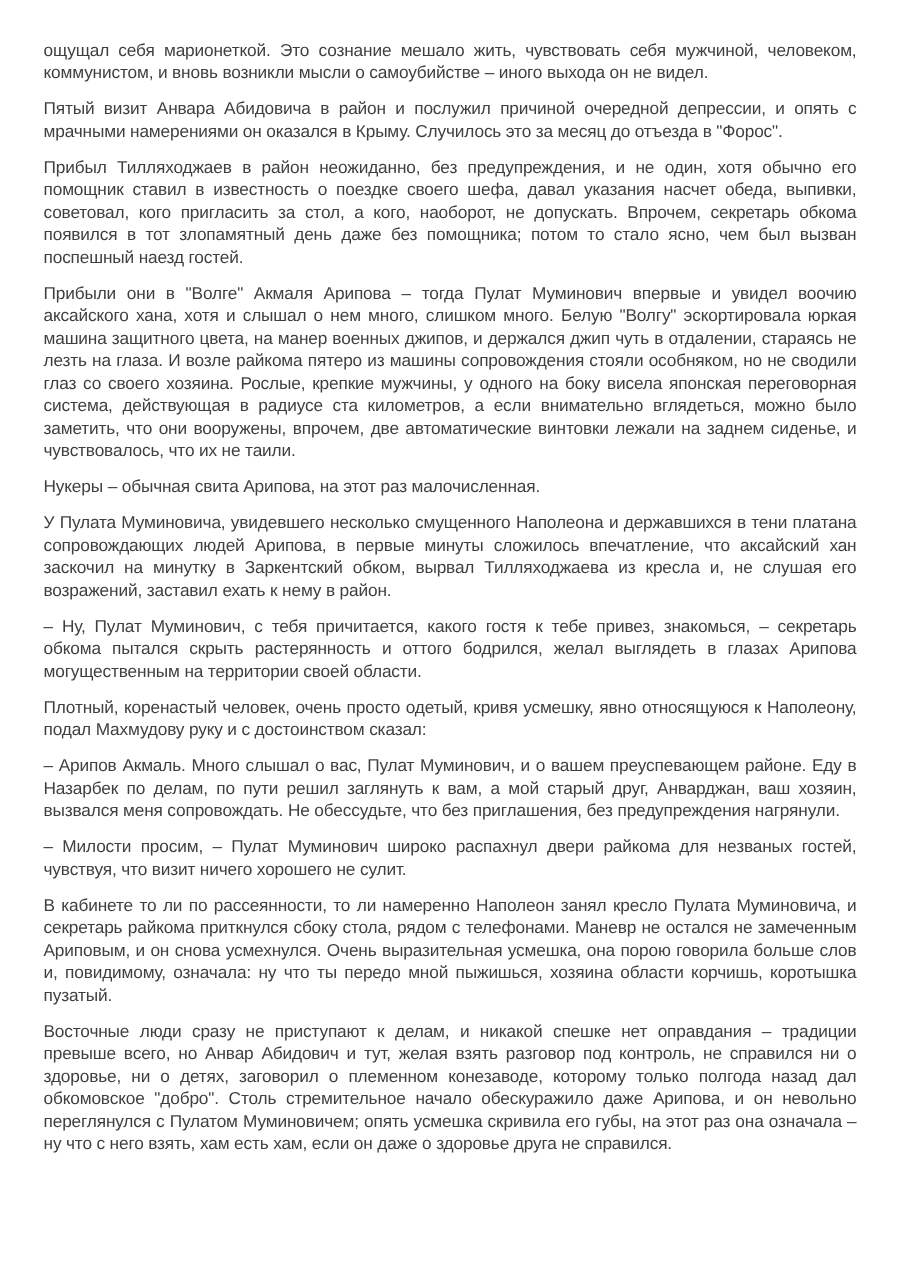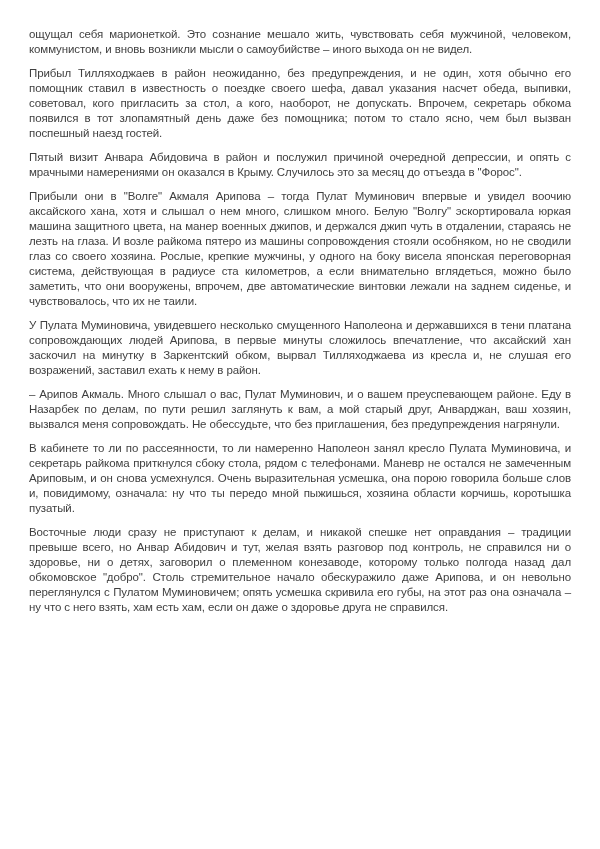--- a/index.html
+++ b/index.html
@@ -28,22 +28,26 @@
     text-align: justify;
     letter-spacing: -0.1px;
   }
 </style>
 </head>
 <body>
 
 <div class="page">
   <div class="text-body">
     <p>ощущал себя марионеткой. Это сознание мешало жить, чувствовать себя мужчиной, человеком, коммунистом, и вновь возникли мысли о самоубийстве – иного выхода он не видел.</p>
+    <p>Пятый визит Анвара Абидовича в район и послужил причиной очередной депрессии, и опять с мрачными намерениями он оказался в Крыму. Случилось это за месяц до отъезда в "Форос".</p>
     <p>Прибыл Тилляходжаев в район неожиданно, без предупреждения, и не один, хотя обычно его помощник ставил в известность о поездке своего шефа, давал указания насчет обеда, выпивки, советовал, кого пригласить за стол, а кого, наоборот, не допускать. Впрочем, секретарь обкома появился в тот злопамятный день даже без помощника; потом то стало ясно, чем был вызван поспешный наезд гостей.</p>
-    <p>Пятый визит Анвара Абидовича в район и послужил причиной очередной депрессии, и опять с мрачными намерениями он оказался в Крыму. Случилось это за месяц до отъезда в "Форос".</p>
     <p>Прибыли они в "Волге" Акмаля Арипова – тогда Пулат Муминович впервые и увидел воочию аксайского хана, хотя и слышал о нем много, слишком много. Белую "Волгу" эскортировала юркая машина защитного цвета, на манер военных джипов, и держался джип чуть в отдалении, стараясь не лезть на глаза. И возле райкома пятеро из машины сопровождения стояли особняком, но не сводили глаз со своего хозяина. Рослые, крепкие мужчины, у одного на боку висела японская переговорная система, действующая в радиусе ста километров, а если внимательно вглядеться, можно было заметить, что они вооружены, впрочем, две автоматические винтовки лежали на заднем сиденье, и чувствовалось, что их не таили.</p>
+    <p>Нукеры – обычная свита Арипова, на этот раз малочисленная.</p>
     <p>У Пулата Муминовича, увидевшего несколько смущенного Наполеона и державшихся в тени платана сопровождающих людей Арипова, в первые минуты сложилось впечатление, что аксайский хан заскочил на минутку в Заркентский обком, вырвал Тилляходжаева из кресла и, не слушая его возражений, заставил ехать к нему в район.</p>
+    <p>– Ну, Пулат Муминович, с тебя причитается, какого гостя к тебе привез, знакомься, – секретарь обкома пытался скрыть растерянность и оттого бодрился, желал выглядеть в глазах Арипова могущественным на территории своей области.</p>
+    <p>Плотный, коренастый человек, очень просто одетый, кривя усмешку, явно относящуюся к Наполеону, подал Махмудову руку и с достоинством сказал:</p>
     <p>– Арипов Акмаль. Много слышал о вас, Пулат Муминович, и о вашем преуспевающем районе. Еду в Назарбек по делам, по пути решил заглянуть к вам, а мой старый друг, Анварджан, ваш хозяин, вызвался меня сопровождать. Не обессудьте, что без приглашения, без предупреждения нагрянули.</p>
+    <p>– Милости просим, – Пулат Муминович широко распахнул двери райкома для незваных гостей, чувствуя, что визит ничего хорошего не сулит.</p>
     <p>В кабинете то ли по рассеянности, то ли намеренно Наполеон занял кресло Пулата Муминовича, и секретарь райкома приткнулся сбоку стола, рядом с телефонами. Маневр не остался не замеченным Ариповым, и он снова усмехнулся. Очень выразительная усмешка, она порою говорила больше слов и, повидимому, означала: ну что ты передо мной пыжишься, хозяина области корчишь, коротышка пузатый.</p>
     <p>Восточные люди сразу не приступают к делам, и никакой спешке нет оправдания – традиции превыше всего, но Анвар Абидович и тут, желая взять разговор под контроль, не справился ни о здоровье, ни о детях, заговорил о племенном конезаводе, которому только полгода назад дал обкомовское "добро". Столь стремительное начало обескуражило даже Арипова, и он невольно переглянулся с Пулатом Муминовичем; опять усмешка скривила его губы, на этот раз она означала – ну что с него взять, хам есть хам, если он даже о здоровье друга не справился.</p>
 
   </div>
 </div>
 
 </body></html>

